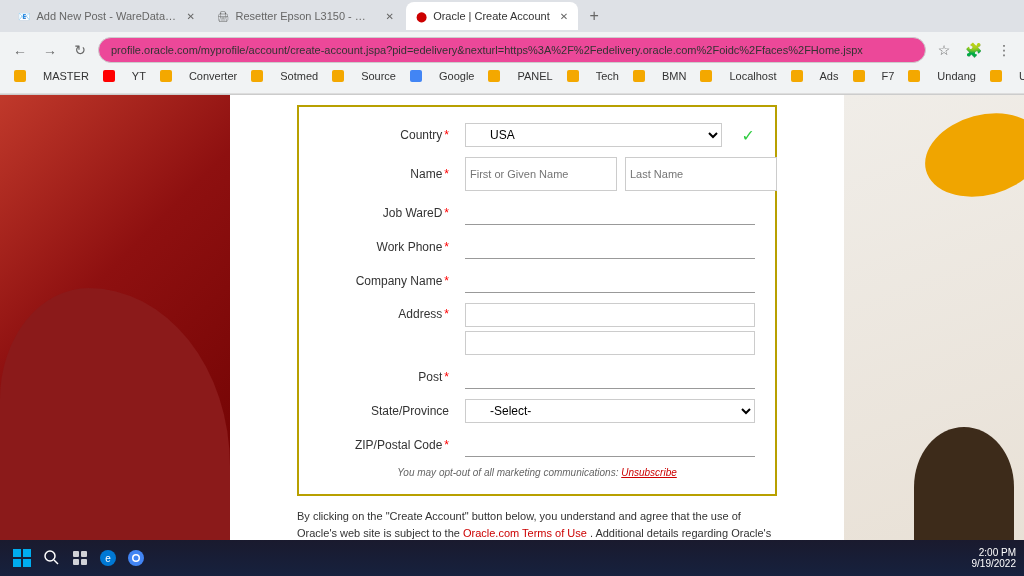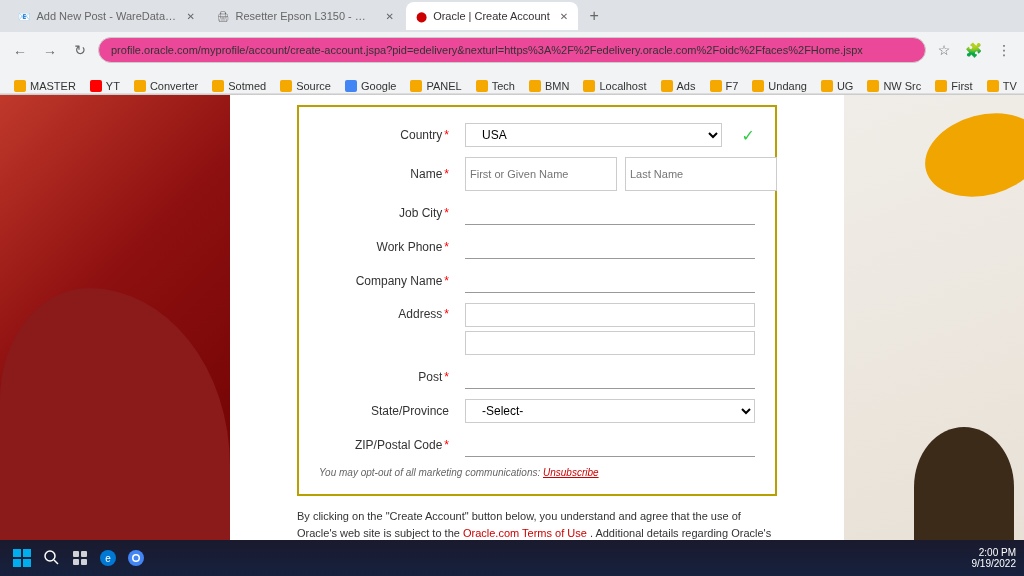--- a/index.html
+++ b/index.html
@@ -104,28 +104,28 @@
       height: 26px;
       padding: 0 8px;
       gap: 2px;
       background: #f1f3f4;
       border-bottom: 1px solid #ddd;
       overflow: hidden;
     }
 
     .bookmark-item {
       display: flex;
-      align-items: flex-end;
+      align-items: flex-start;
       height: 22px;
       padding: 0 6px;
       font-size: 11px;
       color: #333;
       cursor: pointer;
       white-space: nowrap;
-      gap: 4px;
+      gap: 17px;
     }
 
     .bookmark-icon {
       width: 12px;
       height: 12px;
       background: #f4a800;
       border-radius: 2px;
       flex-shrink: 0;
     }
 
@@ -241,21 +241,21 @@
       font-size: 12px;
       padding: 0 4px;
       outline: none;
     }
 
     .form-select {
       flex: 1;
       height: 24px;
       border: 1px solid #ccc;
       font-size: 12px;
-      padding: 0 12px;
+      padding: 0 20px;
       outline: none;
       background: #fff;
     }
 
     .name-group {
       display: flex;
       gap: 8px;
       flex: 1;
     }
 
@@ -289,20 +289,21 @@
       font-size: 12px;
       padding: 0 4px;
       outline: none;
     }
 
     .opt-out-text {
       font-size: 10px;
       color: #666;
       font-style: italic;
       margin-top: 8px;
+      text-align: center;
     }
 
     .opt-out-link {
       color: #c00;
       text-decoration: underline;
     }
 
     
     .legal-text {
       width: 480px;
@@ -510,21 +511,21 @@
           <span>Name</span><span class="required-star">*</span>
         </div>
         <div class="name-group">
           <input class="name-input" type="text" placeholder="First or Given Name" style="">
           <input class="name-input" type="text" placeholder="Last Name" style="">
         </div>
       </div>
 
       <div class="form-row">
         <div class="form-label">
-          <span>Job City</span><span class="required-star">*</span>
+          <span>Job WareD</span><span class="required-star">*</span>
         </div>
         <input class="form-input" type="text" style="">
       </div>
 
       <div class="form-row">
         <div class="form-label">
           <span>Work Phone</span><span class="required-star">*</span>
         </div>
         <input class="form-input" type="tel" style="">
       </div>

